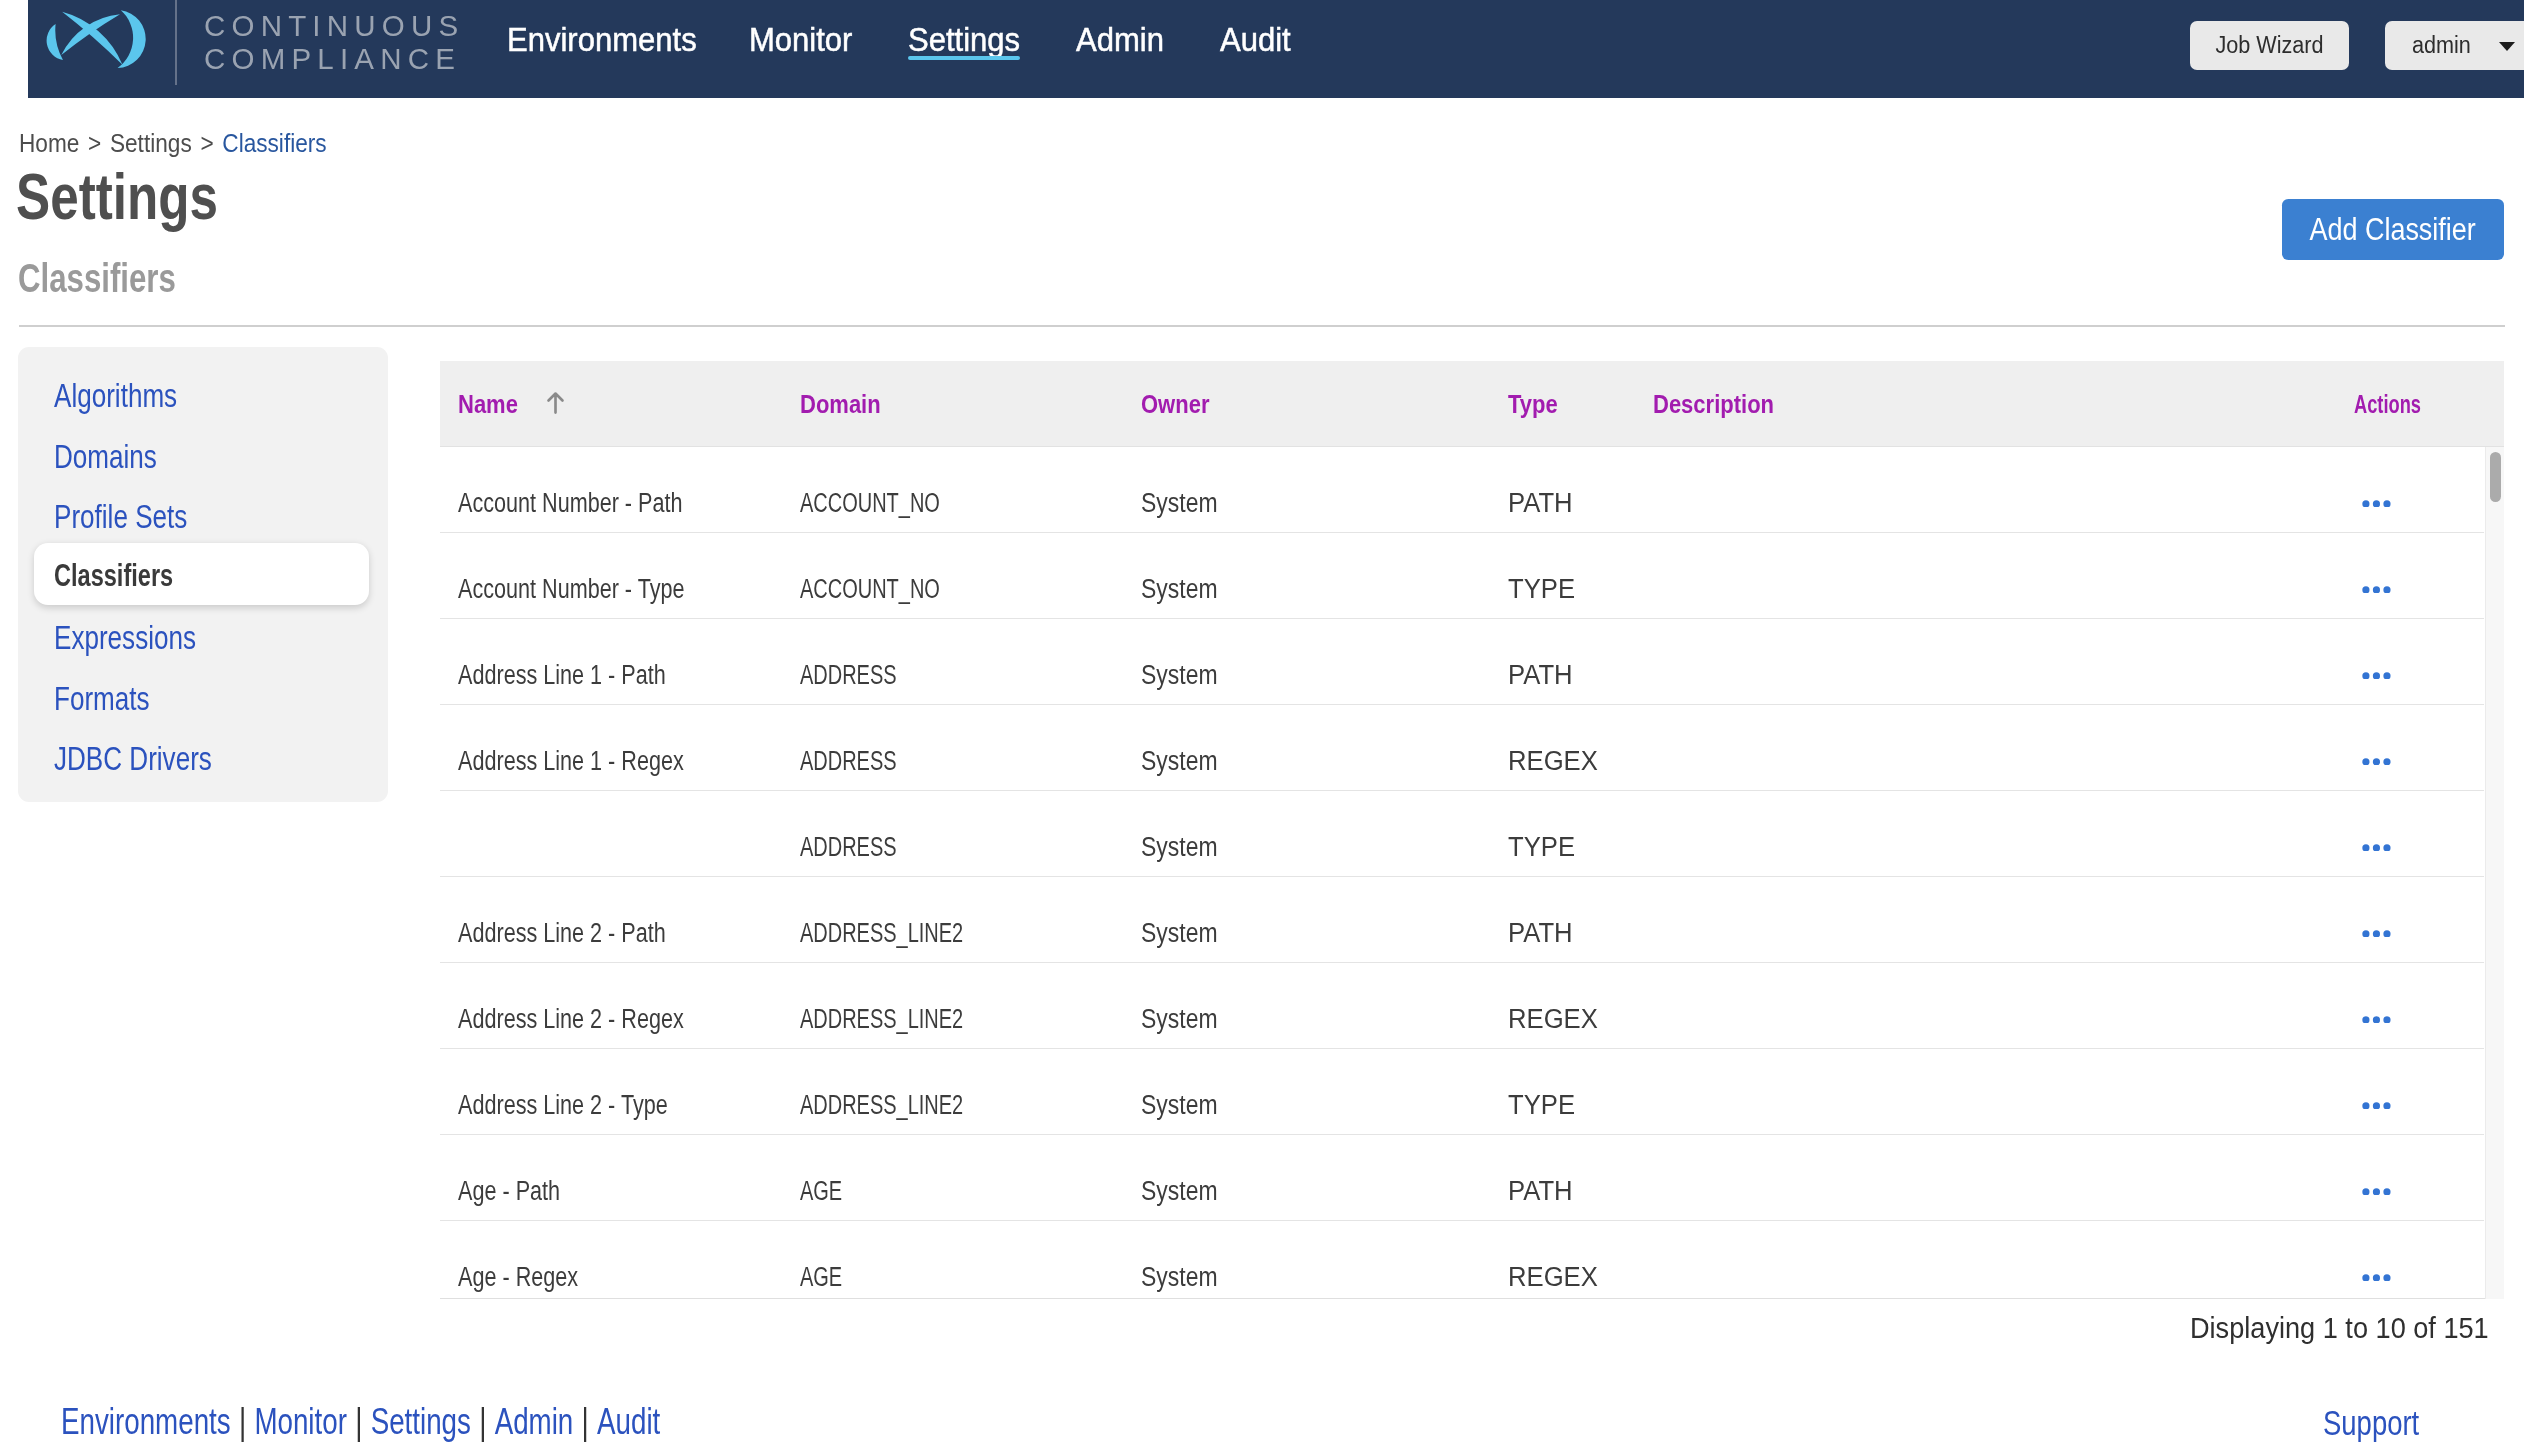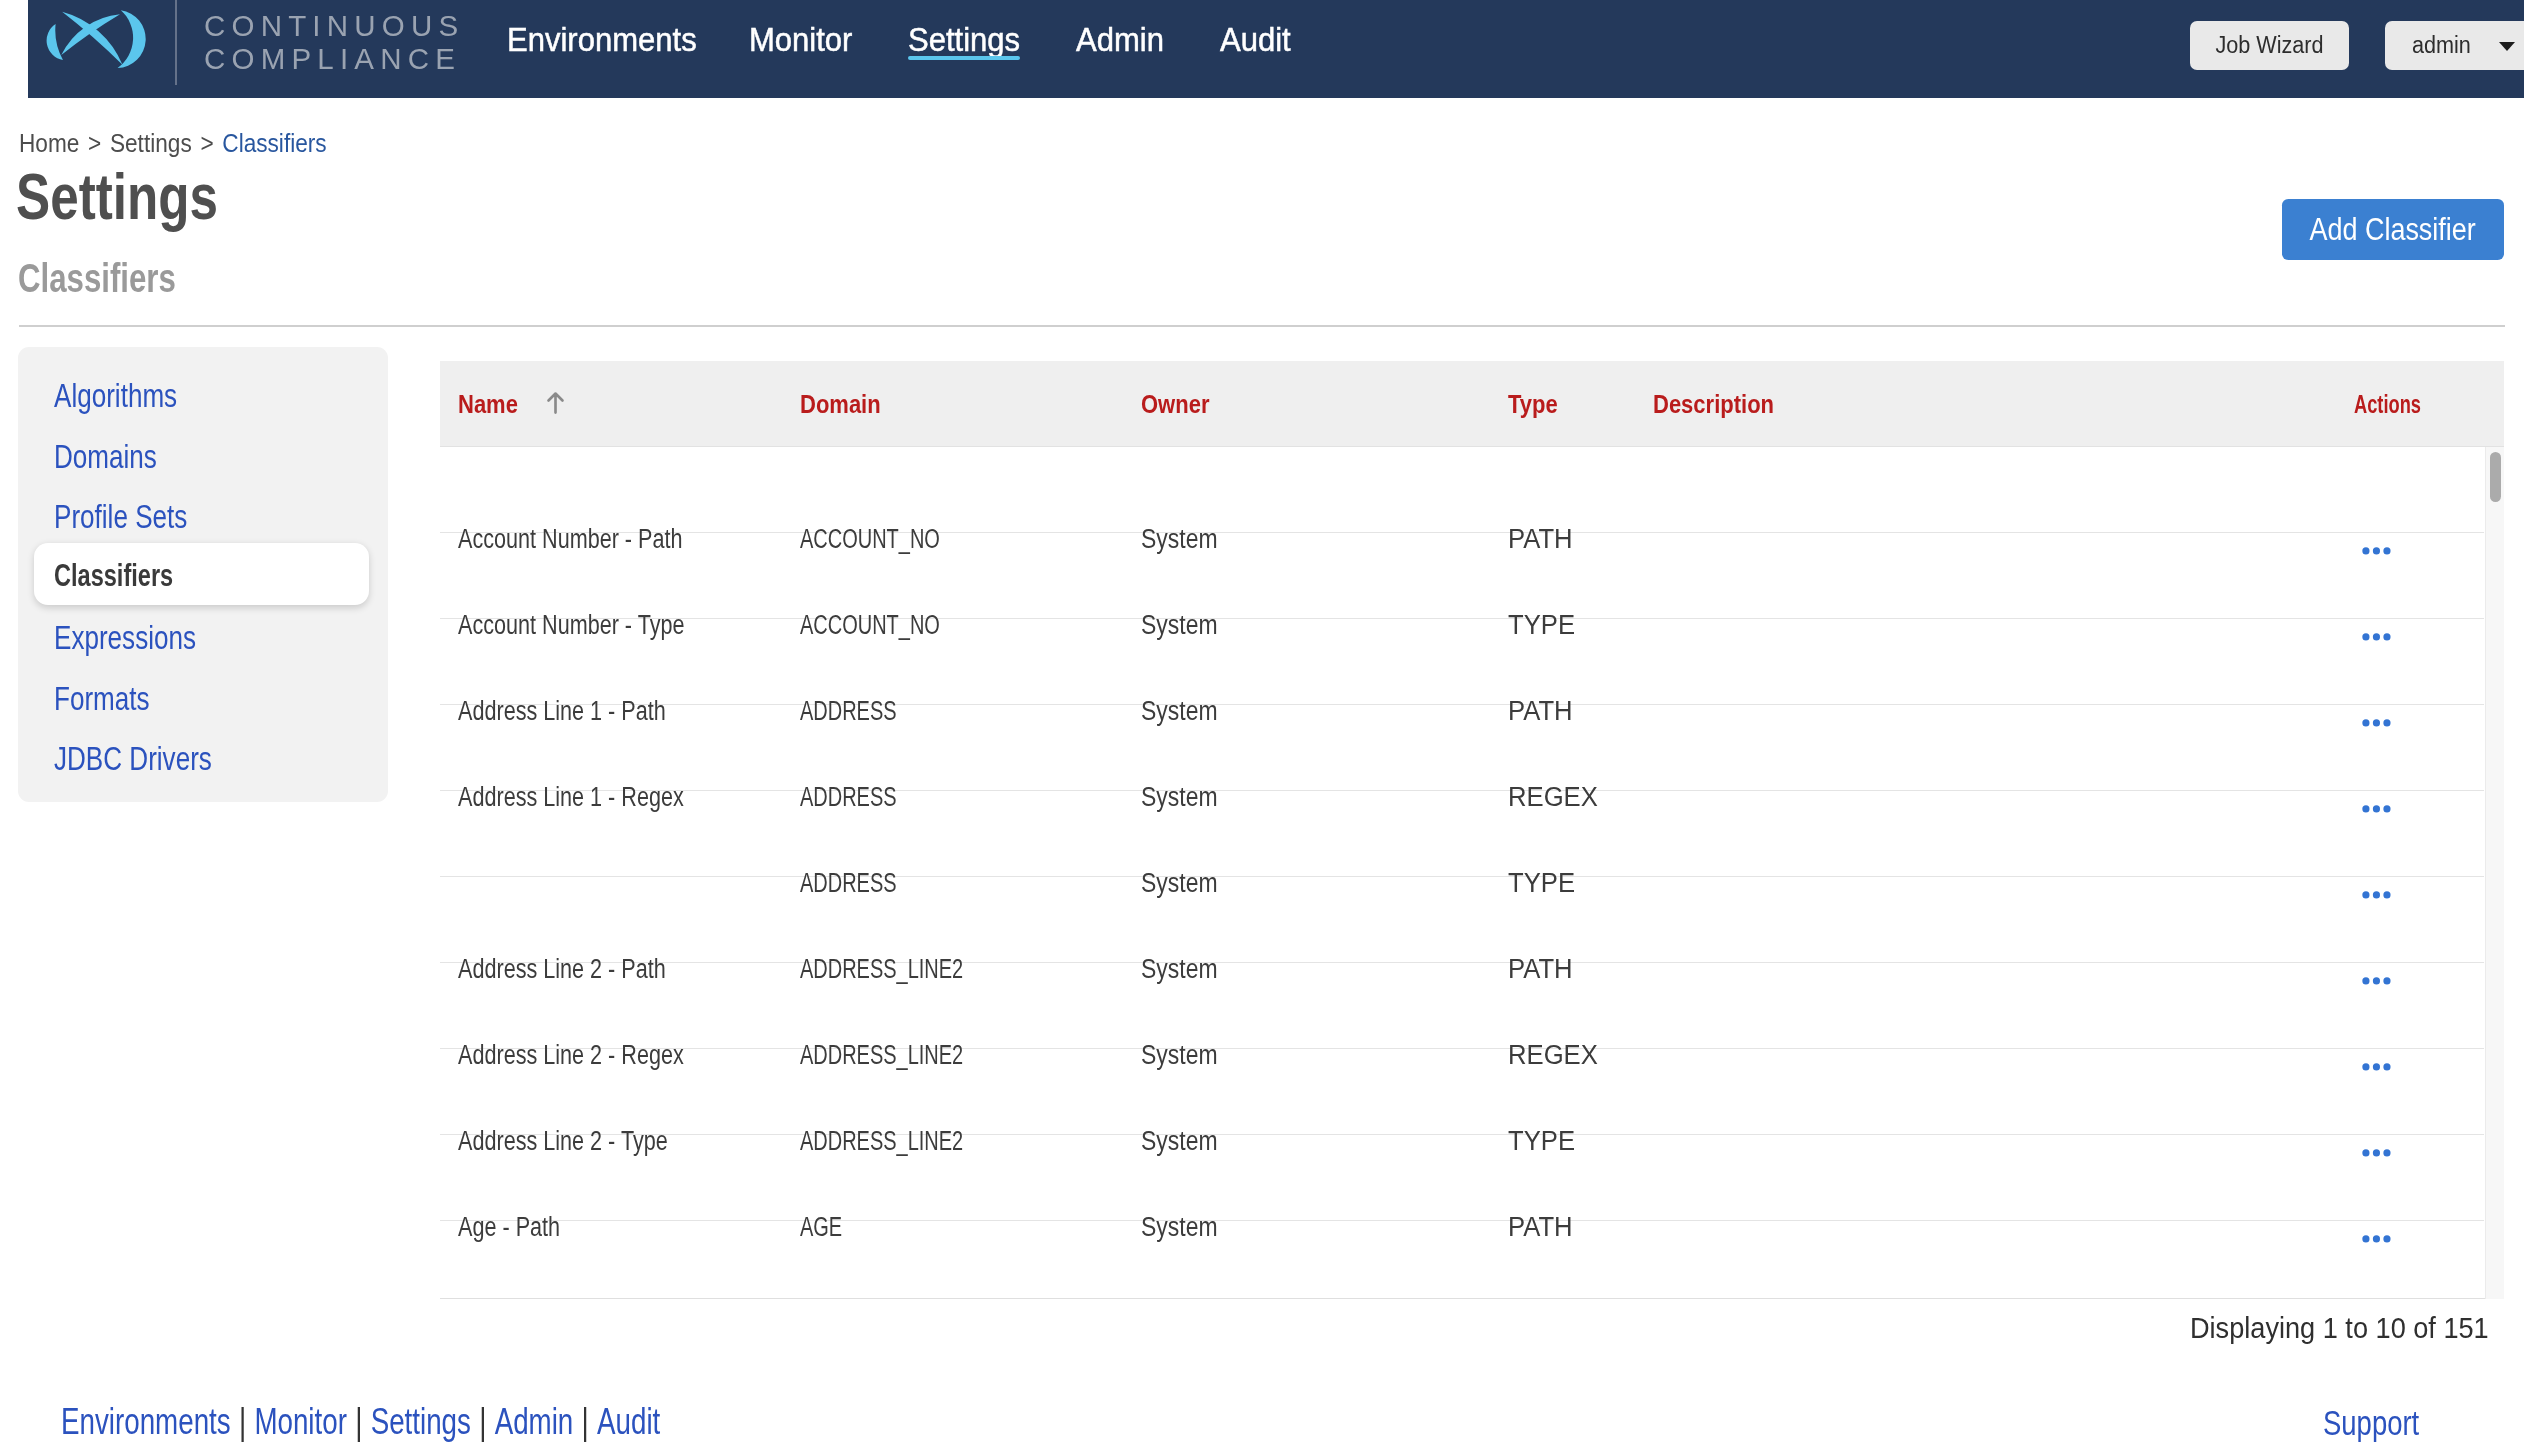--- a/index.html
+++ b/index.html
@@ -64,29 +64,29 @@
   .side-item.active { color:#3A3A3A; font-weight:700; font-size:31px;
     transform:scaleX(0.76); }
 
   
   .table-card { position:absolute; left:440px; top:361px; width:2064px;
     height:938px; border-bottom:1.6px solid #DFDFDF; }
   .t-header { position:absolute; left:0; top:0; width:2064px; height:86px;
     background:#EFEFEF; border-bottom:1.6px solid #E2E2E2; }
   .t-h-cell { position:absolute; top:0; height:85px; display:flex;
     align-items:center; padding-top:1.6px; font-size:25px; font-weight:700;
-    color:#b91c1c; white-space:nowrap; }
+    color:#a21caf; white-space:nowrap; }
   .t-h-cell .tx { transform:scaleX(0.88); }
   .t-h-cell.col-actions .tx { transform:scaleX(0.73); }
   .t-body { position:absolute; left:0; top:86px; width:2064px; height:852px;
     overflow:hidden; }
   .t-row { position:relative; width:2044px; height:86px;
     border-bottom:1.6px solid #E4E4E4; }
   .t-cell { position:absolute; top:0; height:108px; display:flex;
-    align-items:flex-end; padding-top:5px; font-size:27px; color:#3C3C3C;
+    align-items:center; padding-top:5px; font-size:27px; color:#3C3C3C;
     white-space:nowrap; }
   .t-cell .tx { transform:scaleX(0.80); }
   .t-cell.col-domain .tx { transform:scaleX(0.74); }
   .t-cell.col-owner .tx { transform:scaleX(0.85); }
   .t-cell.col-type .tx { transform:scaleX(0.95); }
   .col-name { left:18px; width:334px; }
   .col-domain { left:360px; width:334px; }
   .col-owner { left:701px; width:334px; }
   .col-type { left:1041px; width:163px;margin-left:27px; }
   .col-desc { left:1213px; width:691px; }

